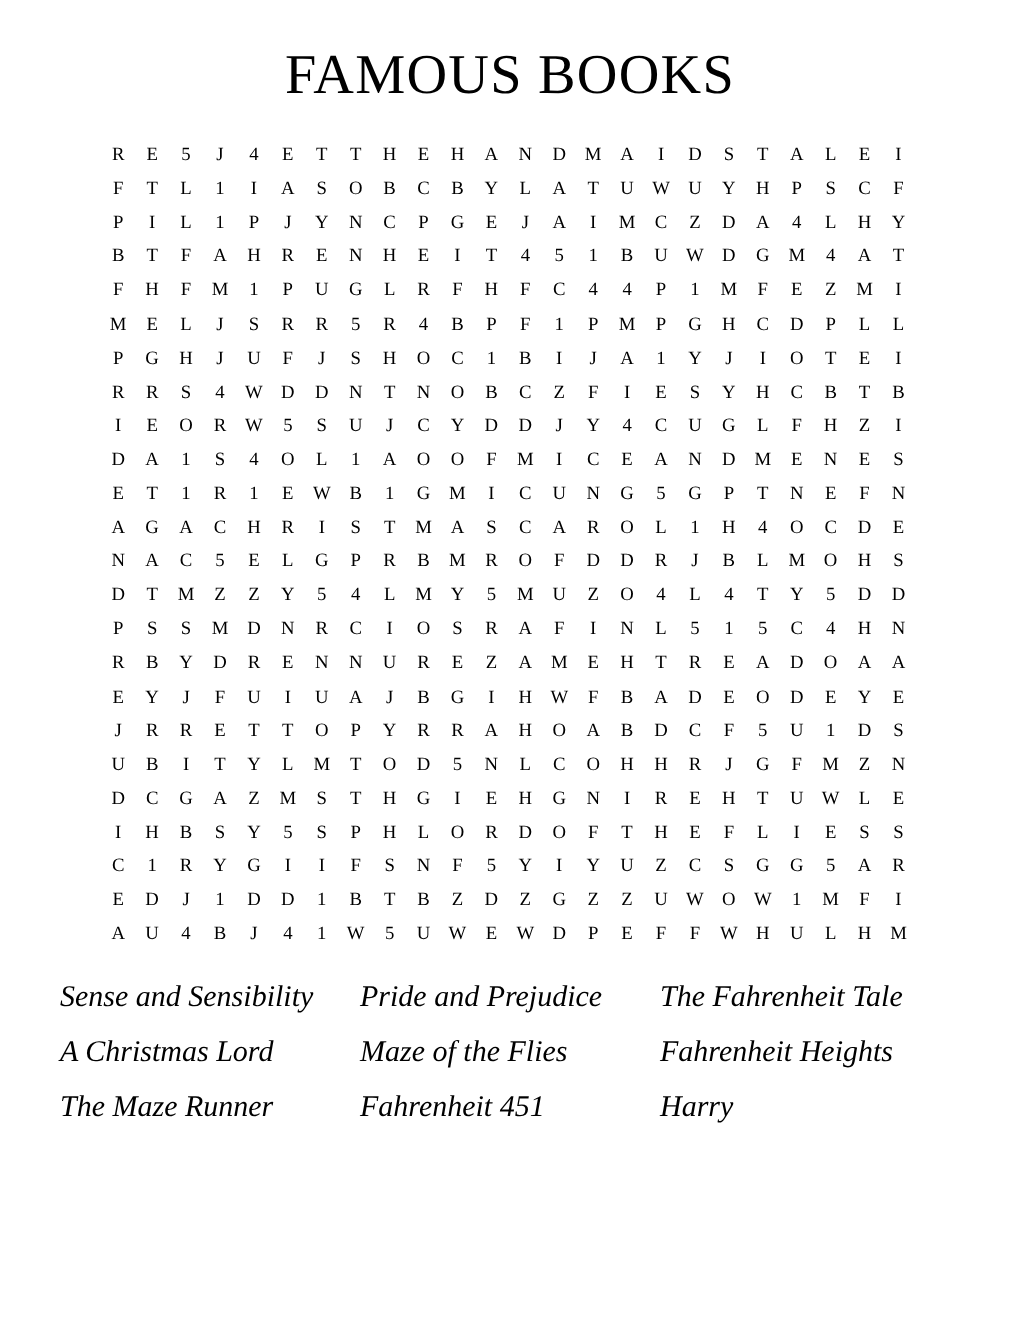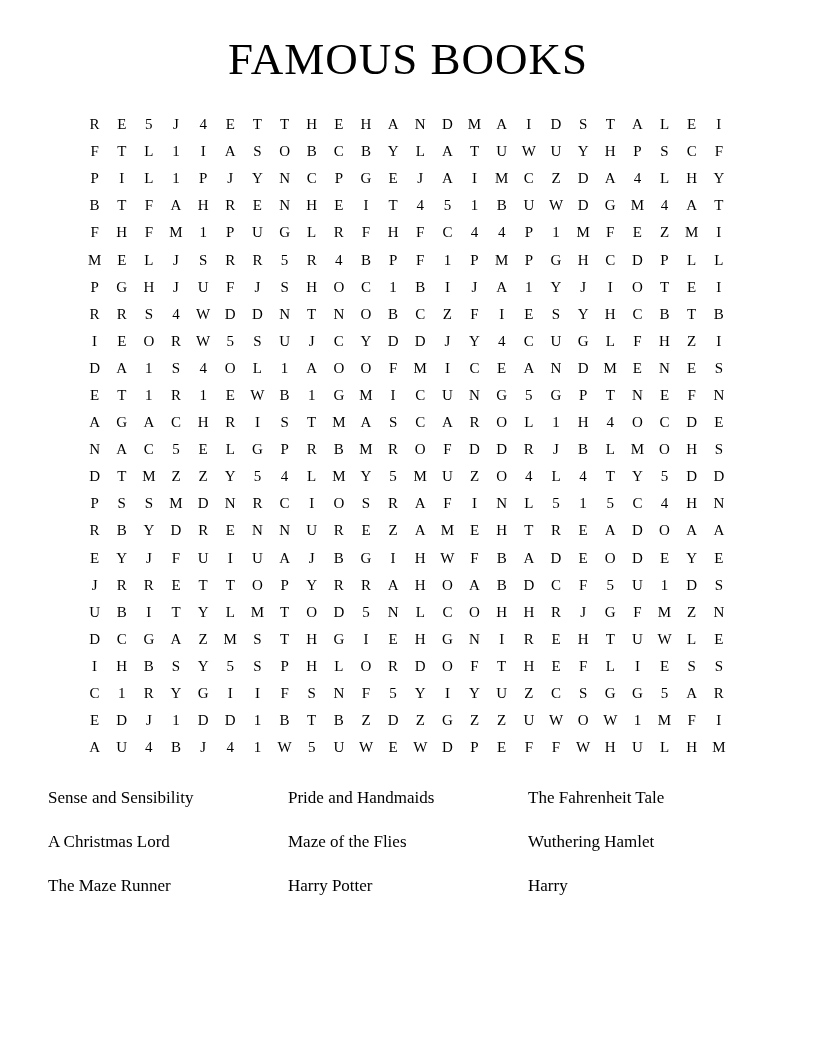--- a/index.html
+++ b/index.html
@@ -48,22 +48,23 @@
     position: absolute;
     left: 48px;
     top: 776px;
     display: grid;
     grid-template-columns: 240px 240px 240px;
     grid-auto-rows: 44.2px;
   }
   .word {
     display: flex;
     align-items: center;
-    font-size: 17px;
+    font-size: 24px;
     white-space: nowrap;
+    font-style: italic;
   }
 </style>
 </head>
 <body>
 
 <div class="page">
   <h1 class="title">FAMOUS BOOKS</h1>
   <div class="grid">
       <span class="cell">R</span>
       <span class="cell">E</span>
@@ -637,22 +638,22 @@
       <span class="cell">F</span>
       <span class="cell">W</span>
       <span class="cell">H</span>
       <span class="cell">U</span>
       <span class="cell">L</span>
       <span class="cell">H</span>
       <span class="cell">M</span>
     </div>
   <div class="word-list">
       <div class="word">Sense and Sensibility</div>
-      <div class="word">Pride and Handmaids</div>
+      <div class="word">Pride and Prejudice</div>
       <div class="word">The Fahrenheit Tale</div>
       <div class="word">A Christmas Lord</div>
       <div class="word">Maze of the Flies</div>
-      <div class="word">Wuthering Hamlet</div>
+      <div class="word">Fahrenheit Heights</div>
       <div class="word">The Maze Runner</div>
-      <div class="word">Harry Potter</div>
+      <div class="word">Fahrenheit 451</div>
       <div class="word">Harry</div>
     </div>
 </div>
 
 </body></html>

